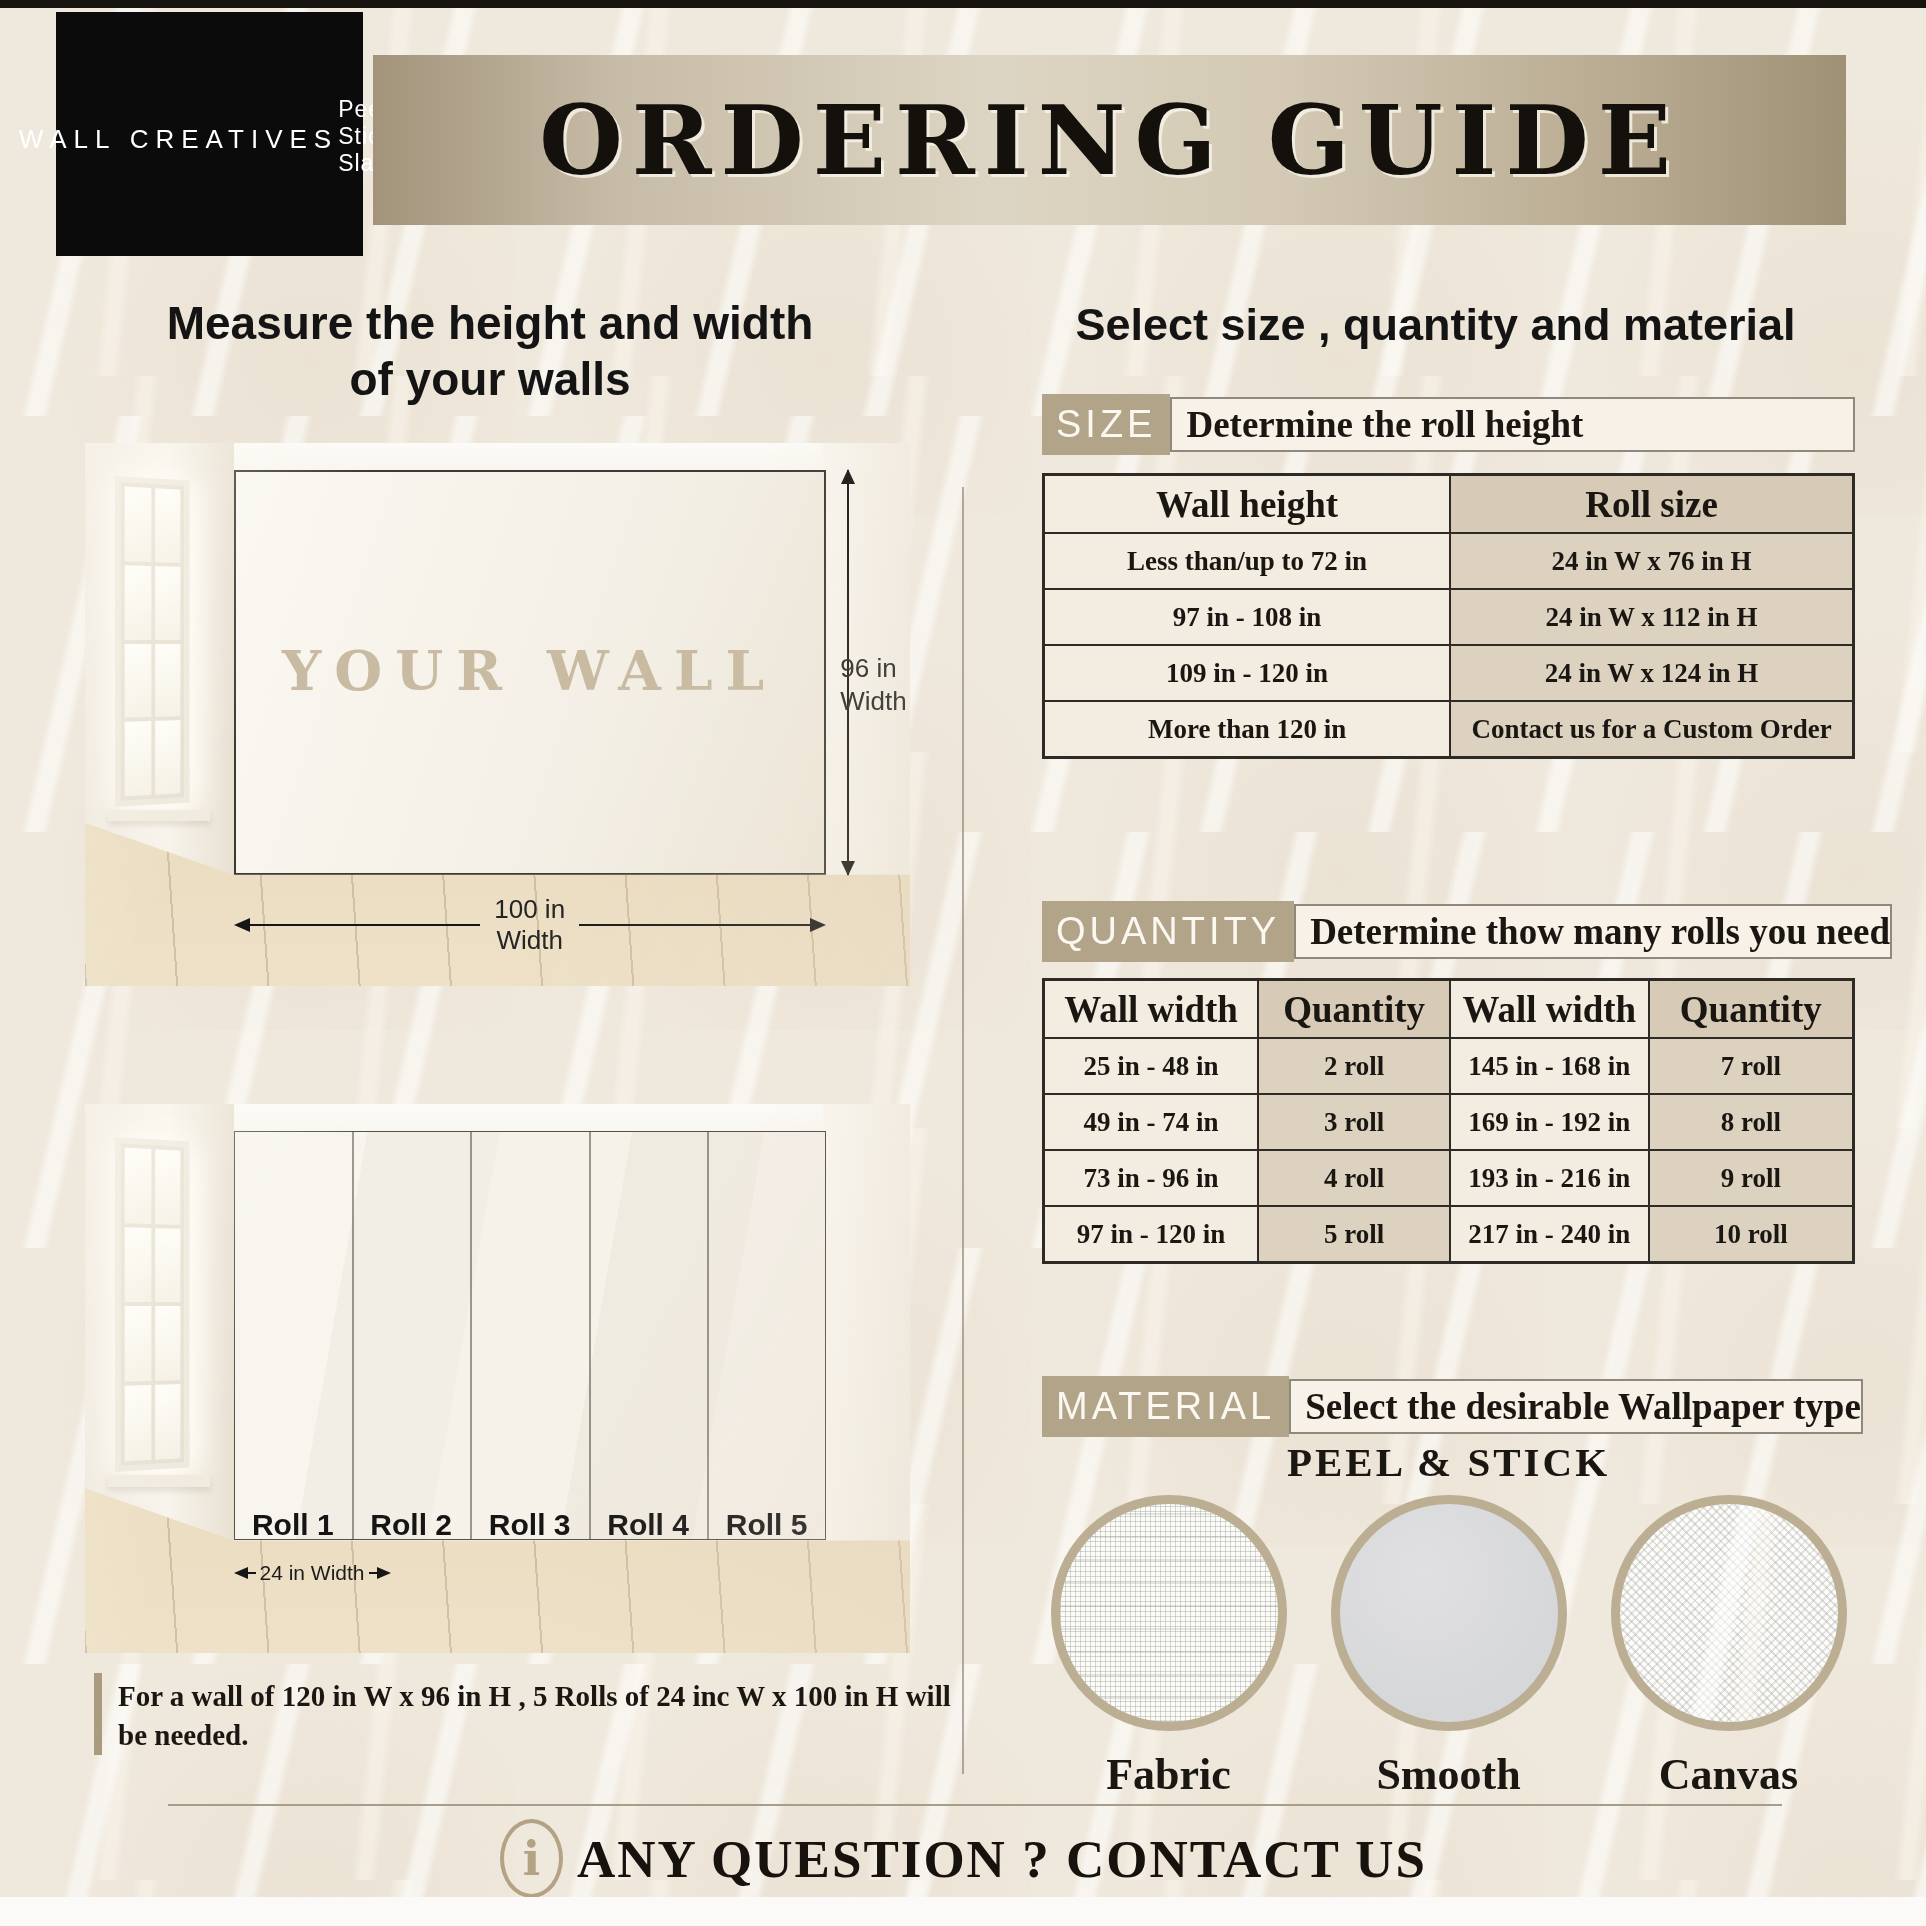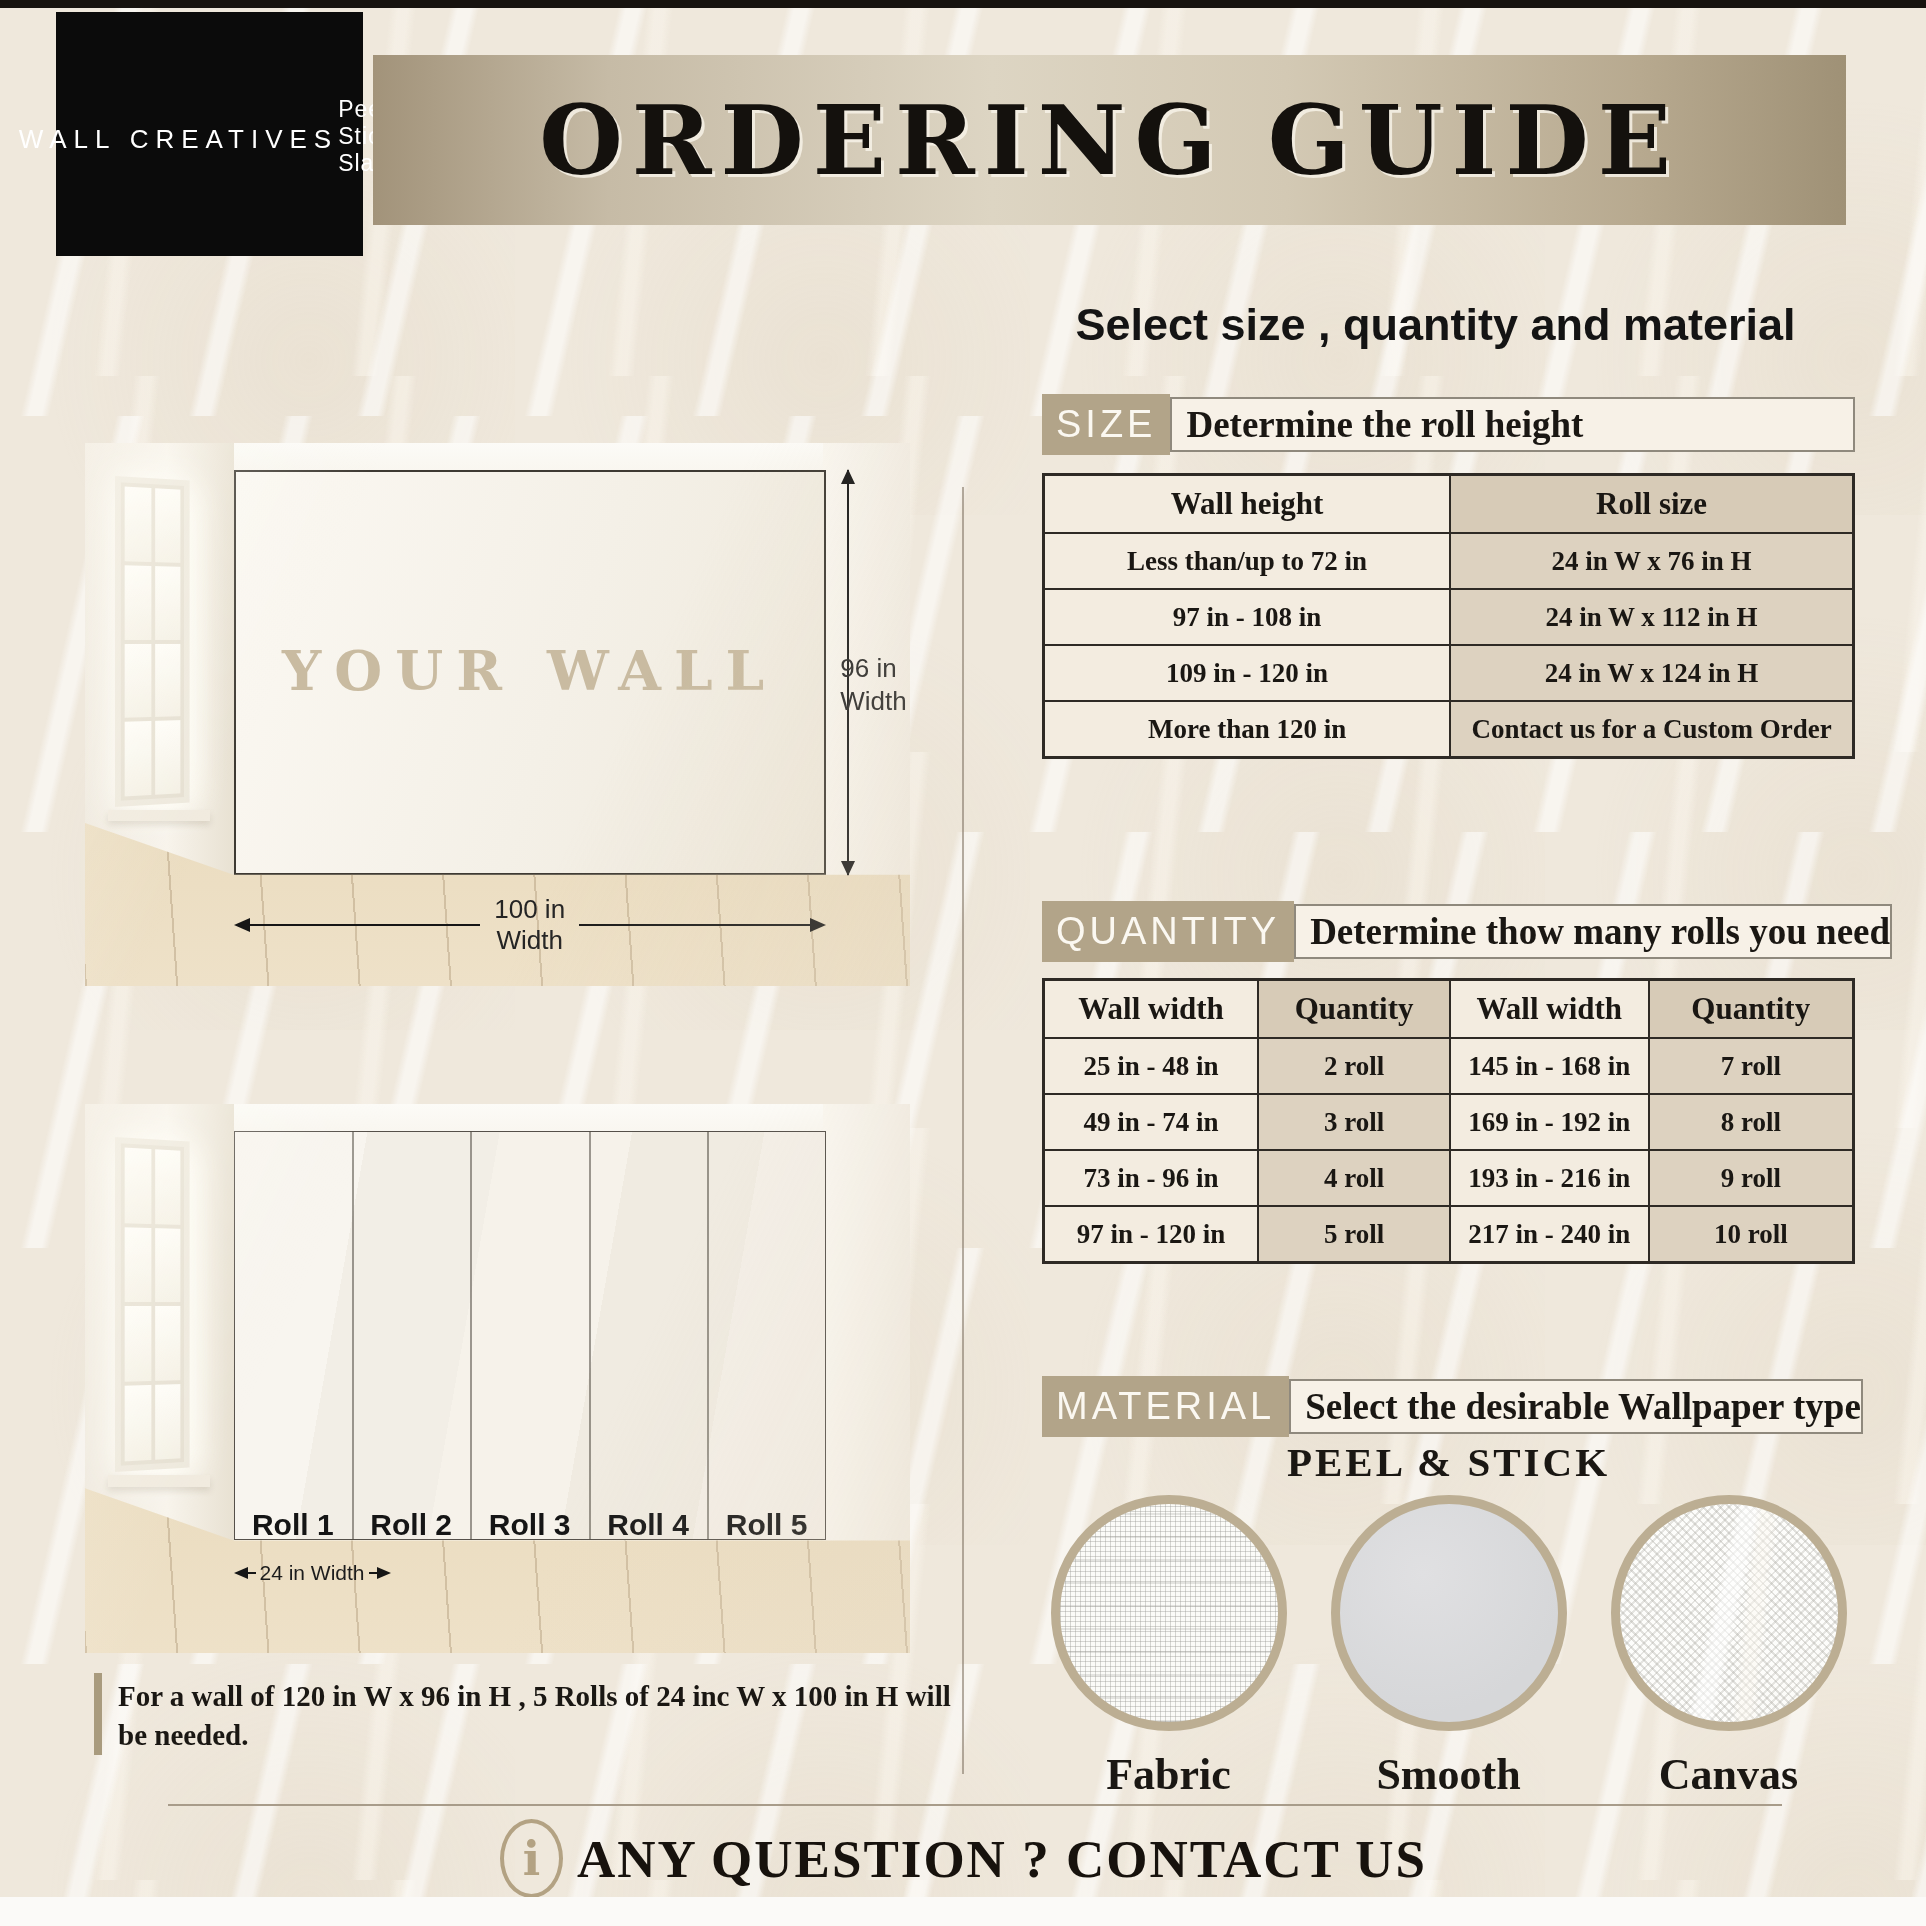--- a/index.html
+++ b/index.html
@@ -47,21 +47,21 @@
   .section-row .badge{height:61px;background:#b2a489;color:#fbf8f1;display:flex;align-items:center;
     padding:0 14px;font-size:38px;letter-spacing:4px;white-space:nowrap;}
   .section-row .strip{flex:1;height:51px;background:#f7f1e7;border:2px solid #8f897d;
     display:flex;align-items:center;padding-left:14px;
     font-family:"Liberation Serif",serif;font-weight:700;font-size:37px;white-space:nowrap;}
 
   
   .data-table{border-collapse:collapse;table-layout:fixed;width:813px;
     font-family:"Liberation Serif",serif;font-weight:700;border:3px solid #2e2a25;}
   .data-table th,.data-table td{border:2px solid #2e2a25;text-align:center;vertical-align:middle;padding:0 6px;}
-  .data-table th{height:56px;font-size:31px;margin-top:8px;}
+  .data-table th{height:56px;font-size:37px;margin-top:8px;}
   .data-table td{height:54px;font-size:27px;margin-top:19px;}
   .cream{background:#f3ece0;}
   .tan{background:#ddd2c0;}
   th.tan{background:#d7cbb7;}
 
   .size-table{left:1042px;top:473px;}
   .quantity-table{left:1042px;top:978px;}
 
   
   .peel-stick{left:1042px;top:1438px;width:813px;text-align:center;
@@ -172,20 +172,24 @@
       <path d="M168,26 L266,26 L226,102 Q219,117 209,102 L190,60 Z" fill="#ffffff"></path>
     </svg>
     <div class="logo-name">WALL CREATIVES</div>
     <div class="logo-tagline">Peel, Stick, Slay</div>
   </div>
 
   <div class="title-band">
     <h1>ORDERING GUIDE</h1>
   </div>
 
+  <div class="left-heading">
+    <div>Measure the height and width</div>
+    <div>of your walls</div>
+  </div>
 
   <div class="room room1">
     <div class="ceiling"></div>
     <div class="side-wall"></div>
     <div class="right-wall"></div>
     <div class="window">
       <div class="pane"></div>
         <div class="pane"></div>
         <div class="pane"></div>
         <div class="pane"></div>

